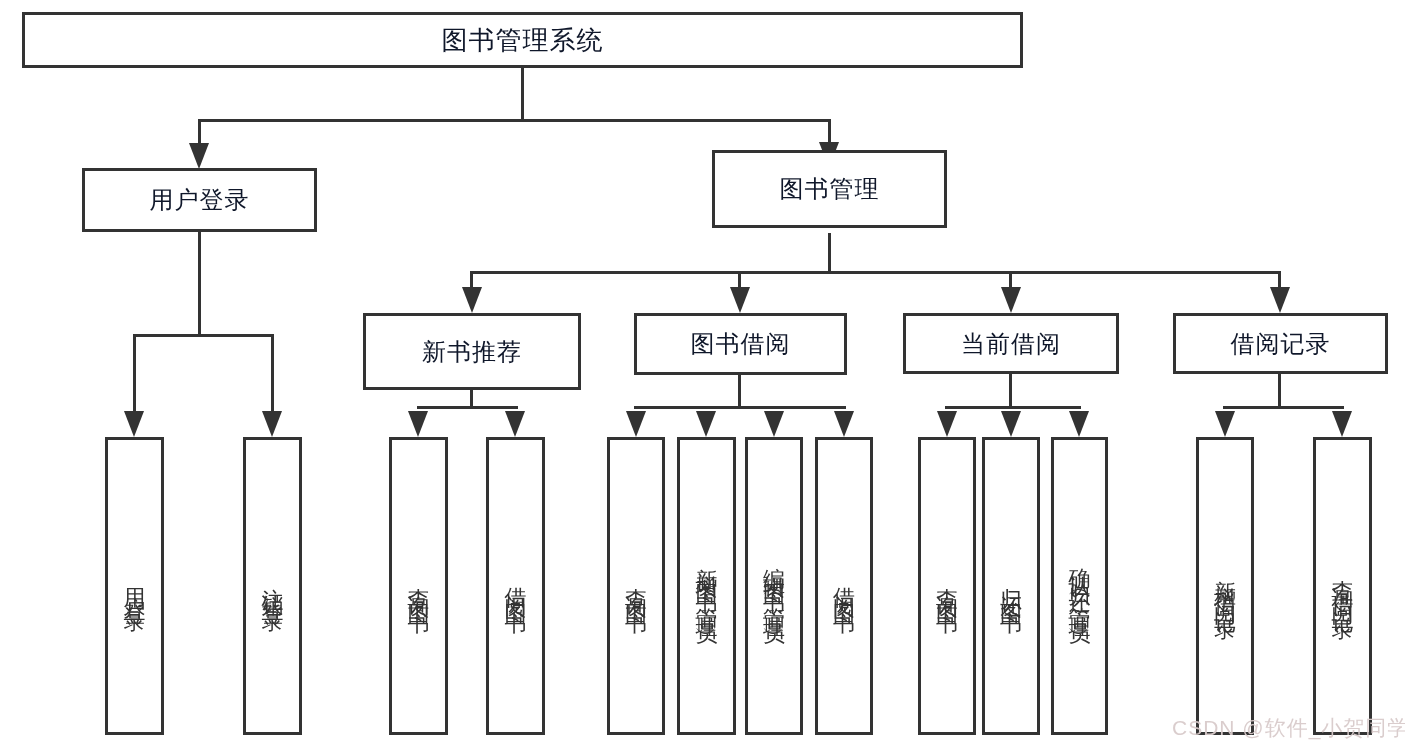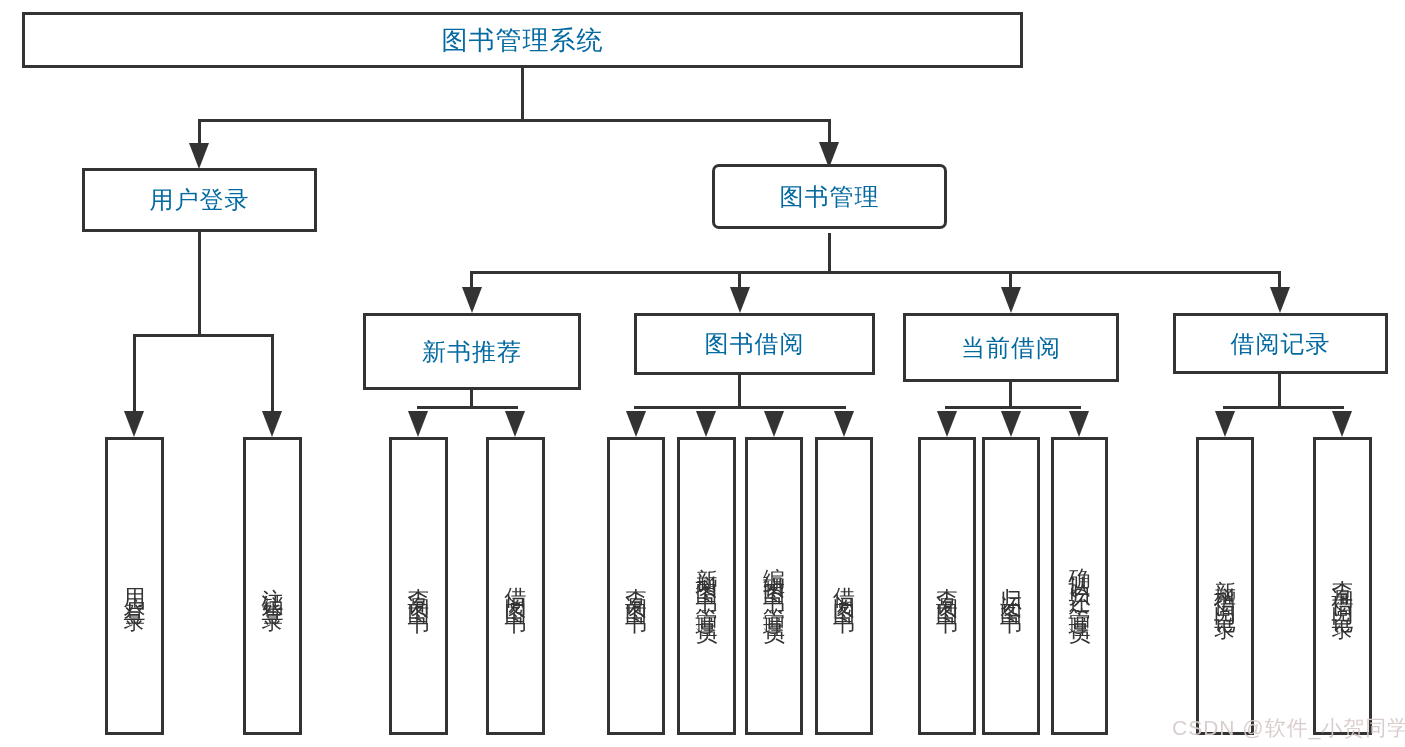--- a/index.html
+++ b/index.html
@@ -5,21 +5,21 @@
   html,body{margin:0;padding:0;background:#fff;}
   .canvas{
     position:relative;width:1405px;height:747px;background:#ffffff;
     font-family:"Liberation Sans",sans-serif;color:#333;overflow:hidden;
   }
   .box{
     position:absolute;box-sizing:border-box;background:#fff;
     border:3px solid #333;display:flex;align-items:center;justify-content:center;
     z-index:2;
   }
-  .box .hlabel{font-size:24px;color:#0369a1;letter-spacing:1px;white-space:nowrap;}
+  .box .hlabel{font-size:24px;color:#0f172a;letter-spacing:1px;white-space:nowrap;}
   .box .root-label{font-size:26px;}
   .box .vlabel{
     writing-mode:vertical-rl;text-orientation:mixed;
     font-size:22px;line-height:1;letter-spacing:8px;color:#333;white-space:nowrap;
   }
   .hline,.vline{position:absolute;background:#333;z-index:1;}
   .hline{height:3px;}
   .vline{width:3px;}
   .arr{
     position:absolute;width:0;height:0;z-index:1;
@@ -43,21 +43,21 @@
   <div class="vline" style="left:521px;top:66px;height:55px;"></div>
   <div class="hline" style="left:198px;top:119px;width:633px;"></div>
   <div class="vline" style="left:198px;top:119px;height:28px;"></div>
   <div class="vline" style="left:828px;top:119px;height:28px;"></div>
   <div class="arr" style="left:189px;top:143px;"></div>
   <div class="arr" style="left:819px;top:142px;"></div>
 
   <div class="box" style="left:82px;top:168px;width:235px;height:64px;">
     <span class="hlabel">用户登录</span>
   </div>
-  <div class="box" style="left:712px;top:164px;width:235px;height:65px;border-radius:7px;">
+  <div class="box" style="left:712px;top:150px;width:235px;height:78px;">
     <span class="hlabel">图书管理</span>
   </div>
 
   <div class="vline" style="left:198px;top:231px;height:106px;"></div>
   <div class="hline" style="left:133px;top:334px;width:141px;"></div>
   <div class="vline" style="left:133px;top:334px;height:80px;"></div>
   <div class="vline" style="left:271px;top:334px;height:80px;"></div>
   <div class="arr" style="left:124px;top:411px;"></div>
   <div class="arr" style="left:262px;top:411px;"></div>
 
@@ -68,24 +68,24 @@
   <div class="vline" style="left:1009px;top:271px;height:20px;"></div>
   <div class="vline" style="left:1278px;top:271px;height:20px;"></div>
   <div class="arr" style="left:462px;top:287px;"></div>
   <div class="arr" style="left:730px;top:287px;"></div>
   <div class="arr" style="left:1001px;top:287px;"></div>
   <div class="arr" style="left:1270px;top:287px;"></div>
 
   <div class="box" style="left:363px;top:313px;width:218px;height:77px;">
     <span class="hlabel">新书推荐</span>
   </div>
-  <div class="box" style="left:634px;top:313px;width:241px;height:62px;">
+  <div class="box" style="left:634px;top:313px;width:213px;height:62px;">
     <span class="hlabel">图书借阅</span>
   </div>
-  <div class="box" style="left:903px;top:313px;width:216px;height:69px;">
+  <div class="box" style="left:903px;top:313px;width:216px;height:61px;">
     <span class="hlabel">当前借阅</span>
   </div>
   <div class="box" style="left:1173px;top:313px;width:215px;height:61px;">
     <span class="hlabel">借阅记录</span>
   </div>
 
   <div class="vline" style="left:470px;top:374px;height:34px;"></div>
   <div class="hline" style="left:417px;top:406px;width:101px;"></div>
   <div class="arr" style="left:408px;top:411px;"></div>
   <div class="arr" style="left:505px;top:411px;"></div>

